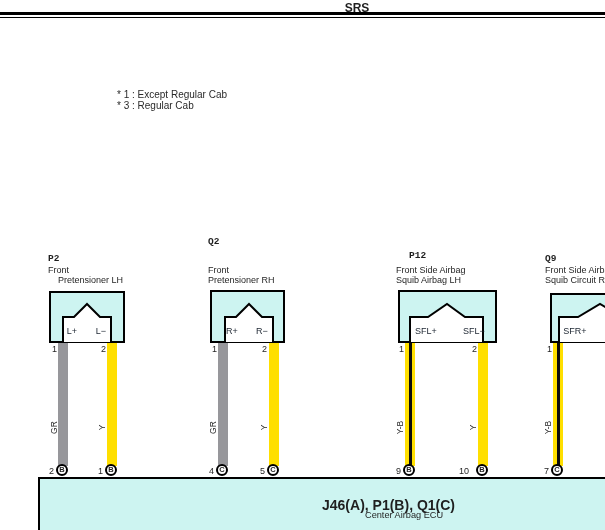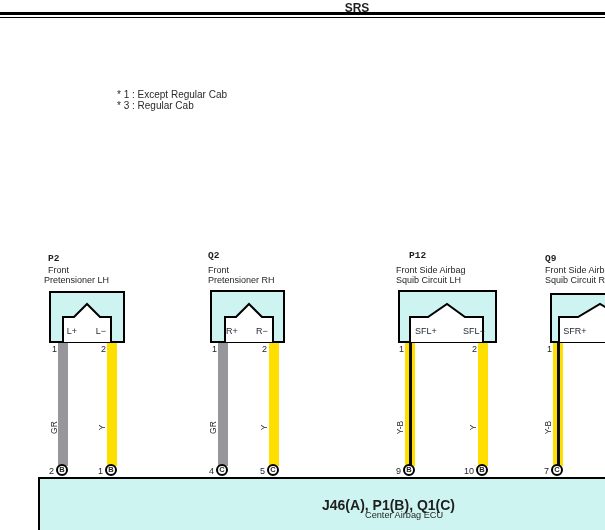--- a/index.html
+++ b/index.html
@@ -46,41 +46,41 @@
 
   <div class="abs title" style="left:317px;top:1px;width:80px;">SRS</div>
   <div class="rule-thick" style="top:12px;"></div>
   <div class="rule-thin" style="top:17px;"></div>
 
   <div class="abs note" style="left:73px;top:89px;">* 1 : Except Regular Cab</div>
   <div class="abs note" style="left:73px;top:100px;">* 3 : Regular Cab</div>
 
   <div class="abs conn-id" style="left:48px;top:253px;">P2</div>
   <div class="abs conn-line" style="left:48px;top:265px;">Front</div>
-  <div class="abs conn-line" style="left:44px;top:275px;">Pretensioner LH</div>
+  <div class="abs conn-line" style="left:58px;top:275px;">Pretensioner LH</div>
   <div class="conn-box" style="left:49px;top:291px;width:76px;height:52px;"></div>
   <svg class="house" style="left:49px;top:291px;" width="76" height="52" viewBox="0 0 76 52">
     <polygon points="14,52 14,26 25,26 38,13 51,26 62,26 62,52" fill="#ffffff" stroke="#000000" stroke-width="2"></polygon>
   </svg>
   <span class="pin-name" style="left:57px;top:326px;">L+</span>
   <span class="pin-name" style="left:86px;top:326px;">L−</span>
   <span class="pin-no" style="left:37px;top:344px;">1</span>
   <span class="pin-no" style="left:86px;top:344px;">2</span>
   <div class="wire wire-gr" style="left:58px;"></div>
   <div class="wire wire-y" style="left:107px;"></div>
   <span class="wire-label" style="left:34px;top:422px;">GR</span>
   <span class="wire-label" style="left:82px;top:422px;">Y</span>
   <span class="ecu-no" style="left:34px;top:466px;">2</span>
   <div class="term-circle" style="left:56px;top:464px;"><span>B</span></div>
   <span class="ecu-no" style="left:83px;top:466px;">1</span>
   <div class="term-circle" style="left:105px;top:464px;"><span>B</span></div>
   <span class="ecu-pin" style="left:43px;top:480px;">PD+</span>
   <span class="ecu-pin" style="left:92px;top:480px;">PD−</span>
 
-  <div class="abs conn-id" style="left:208px;top:250px;">Q2</div>
+  <div class="abs conn-id" style="left:208px;top:236px;">Q2</div>
   <div class="abs conn-line" style="left:208px;top:265px;">Front</div>
   <div class="abs conn-line" style="left:208px;top:275px;">Pretensioner RH</div>
   <div class="conn-box" style="left:210px;top:290px;width:75px;height:53px;"></div>
   <svg class="house" style="left:210px;top:290px;" width="75" height="53" viewBox="0 0 75 53">
     <polygon points="15,53 15,27 26,27 39,14 52,27 63,27 63,53" fill="#ffffff" stroke="#000000" stroke-width="2"></polygon>
   </svg>
   <span class="pin-name" style="left:217px;top:326px;">R+</span>
   <span class="pin-name" style="left:247px;top:326px;">R−</span>
   <span class="pin-no" style="left:197px;top:344px;">1</span>
   <span class="pin-no" style="left:247px;top:344px;">2</span>
@@ -90,38 +90,38 @@
   <span class="wire-label" style="left:244px;top:422px;">Y</span>
   <span class="ecu-no" style="left:194px;top:466px;">4</span>
   <div class="term-circle" style="left:216px;top:464px;"><span>C</span></div>
   <span class="ecu-no" style="left:245px;top:466px;">5</span>
   <div class="term-circle" style="left:267px;top:464px;"><span>C</span></div>
   <span class="ecu-pin" style="left:203px;top:480px;">PP+</span>
   <span class="ecu-pin" style="left:254px;top:480px;">PP−</span>
 
   <div class="abs conn-id" style="left:396px;top:250px;margin-left:13px;">P12</div>
   <div class="abs conn-line" style="left:396px;top:265px;">Front Side Airbag</div>
-  <div class="abs conn-line" style="left:396px;top:275px;">Squib Circuit LH</div>
+  <div class="abs conn-line" style="left:396px;top:275px;">Squib Airbag LH</div>
   <div class="conn-box" style="left:398px;top:290px;width:99px;height:53px;"></div>
   <svg class="house" style="left:398px;top:290px;" width="99" height="53" viewBox="0 0 99 53">
     <polygon points="12,53 12,27 30,27 49,14 67,27 85,27 85,53" fill="#ffffff" stroke="#000000" stroke-width="2"></polygon>
   </svg>
   <span class="pin-name" style="left:411px;top:326px;">SFL+</span>
   <span class="pin-name" style="left:459px;top:326px;">SFL−</span>
   <span class="pin-no" style="left:384px;top:344px;">1</span>
   <span class="pin-no" style="left:457px;top:344px;">2</span>
   <div class="wire wire-y" style="left:405px;">
       <div class="stripe"></div>
     </div>
   <div class="wire wire-y" style="left:478px;"></div>
   <span class="wire-label" style="left:380px;top:422px;">Y-B</span>
   <span class="wire-label" style="left:453px;top:422px;">Y</span>
   <span class="ecu-no" style="left:381px;top:466px;">9</span>
   <div class="term-circle" style="left:403px;top:464px;"><span>B</span></div>
-  <span class="ecu-no" style="left:454px;top:466px;">10</span>
+  <span class="ecu-no" style="left:454px;top:466px;text-align:center;">10</span>
   <div class="term-circle" style="left:476px;top:464px;"><span>B</span></div>
   <span class="ecu-pin" style="left:390px;top:480px;">SFD+</span>
   <span class="ecu-pin" style="left:463px;top:480px;">SFD−</span>
 
   <div class="abs conn-id" style="left:545px;top:253px;">Q9</div>
   <div class="abs conn-line" style="left:545px;top:265px;">Front Side Airbag</div>
   <div class="abs conn-line" style="left:545px;top:275px;">Squib Circuit RH</div>
   <div class="conn-box" style="left:550px;top:293px;width:115px;height:50px;"></div>
   <svg class="house" style="left:550px;top:293px;" width="115" height="50" viewBox="0 0 115 50">
     <polygon points="9,50 9,24 28,24 50,11 72,24 98,24 98,50" fill="#ffffff" stroke="#000000" stroke-width="2"></polygon>

